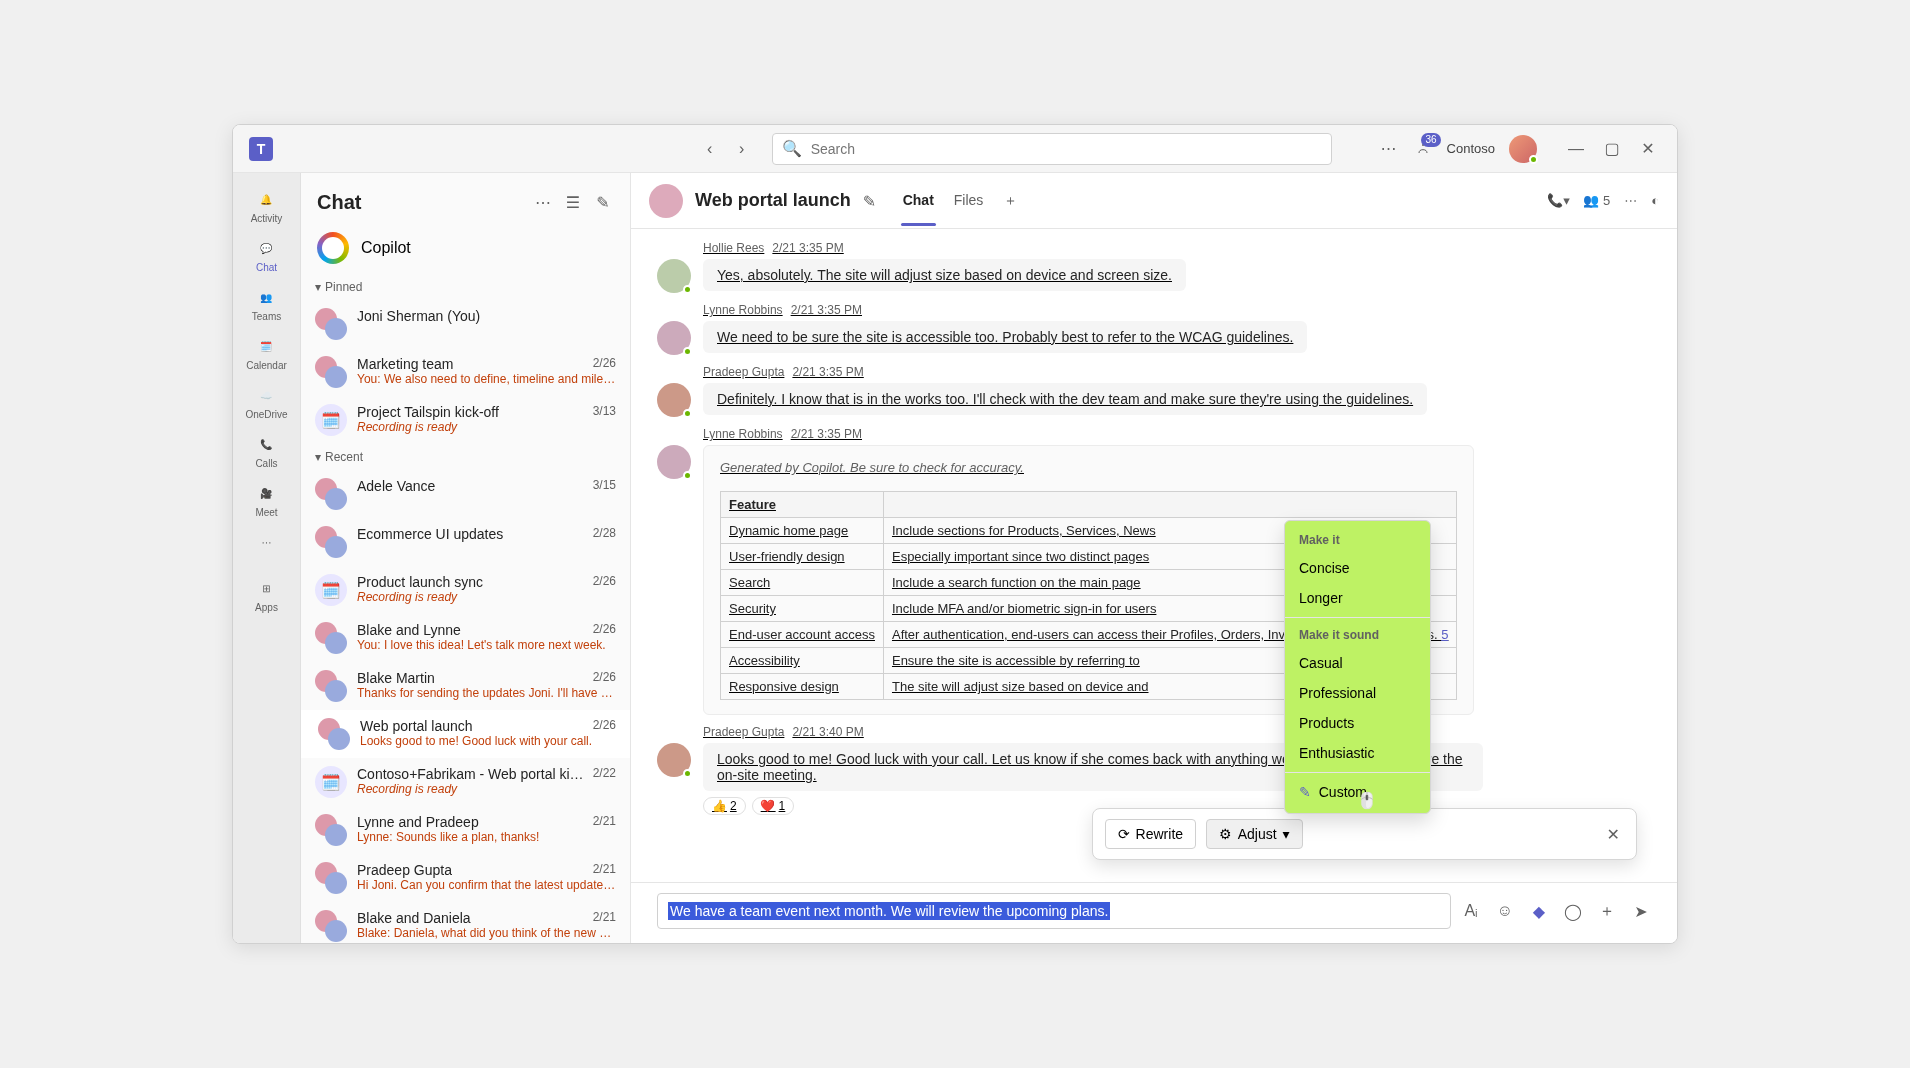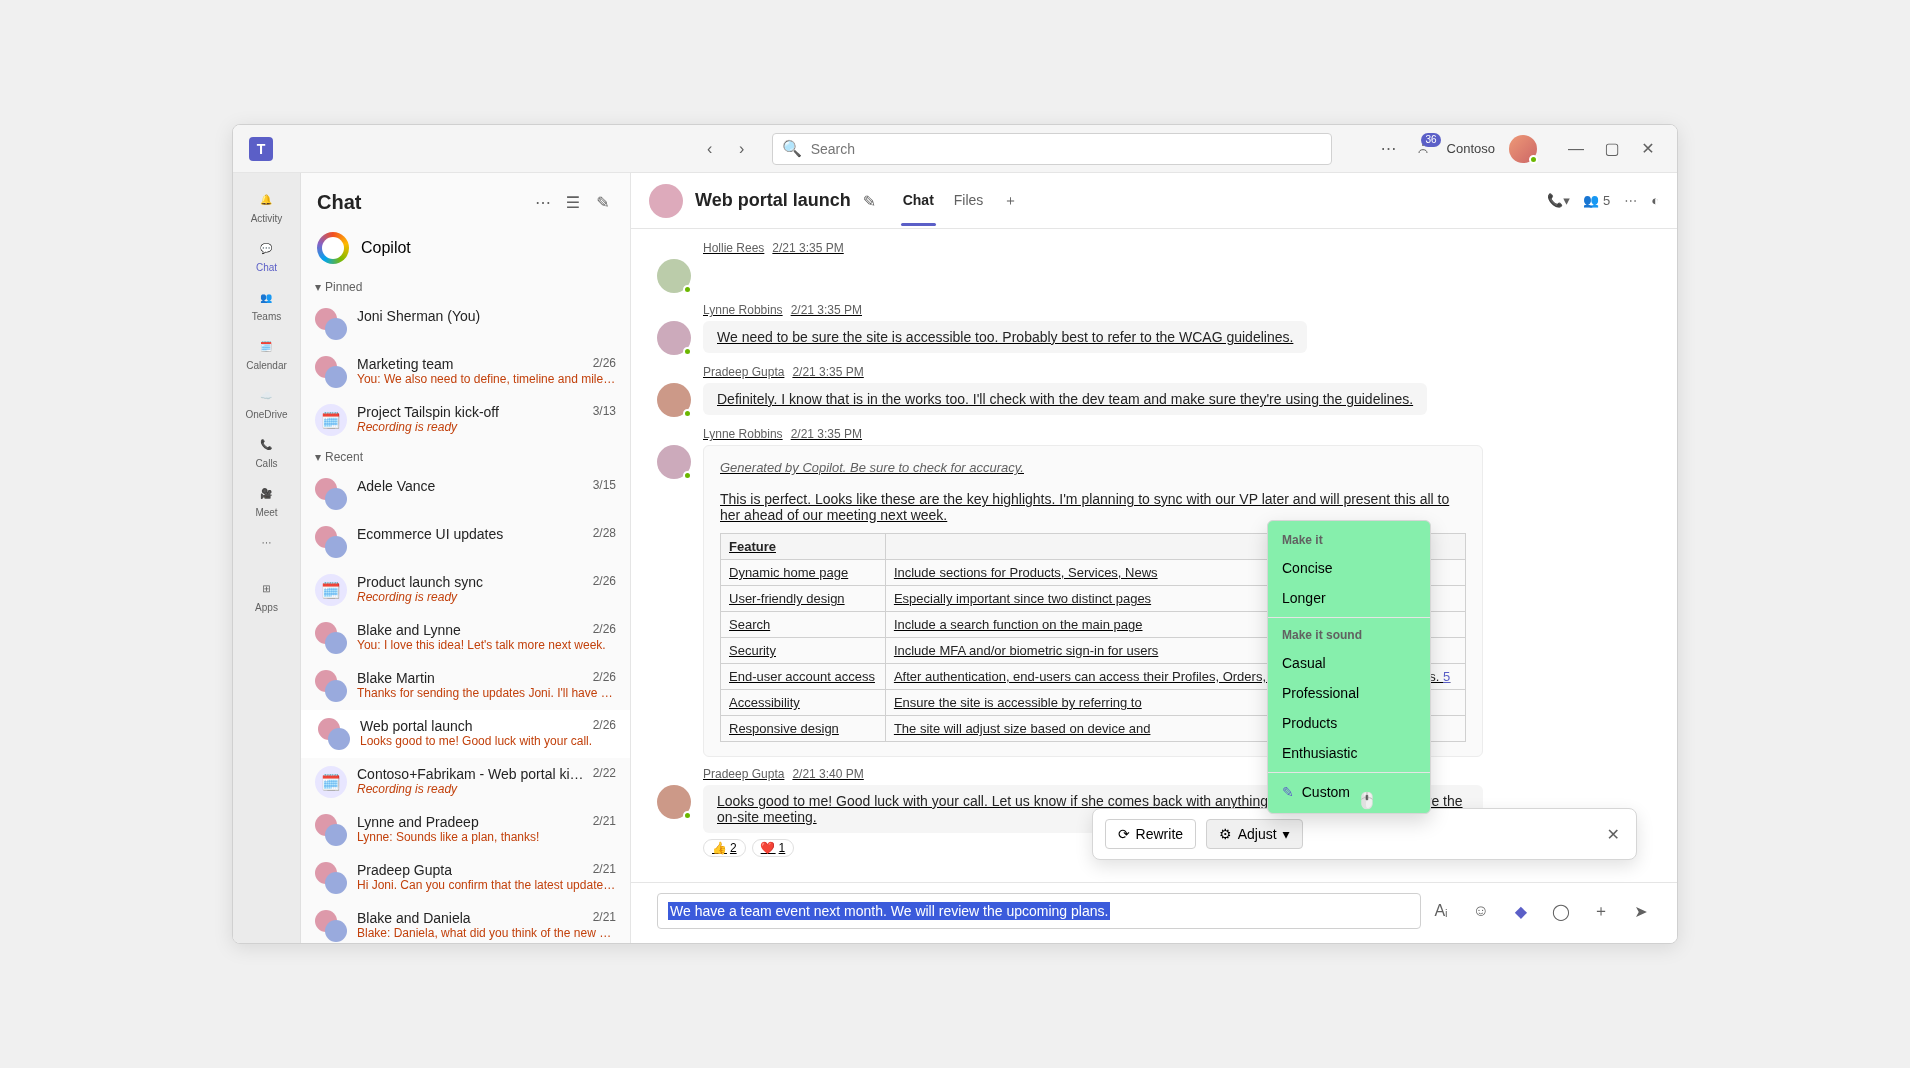--- a/index.html
+++ b/index.html
@@ -78,30 +78,30 @@
   table.feat th,table.feat td{border:1px solid #d0d0d0;padding:5px 8px;text-align:left;vertical-align:top;}
   table.feat th{background:#f5f5f5;font-weight:600;}
   .reactions{display:flex;gap:6px;margin-top:6px;margin-left:46px;}
   .react-chip{background:#fff;border:1px solid #e0e0e0;border-radius:14px;padding:1px 8px;font-size:12px;display:flex;align-items:center;gap:3px;}
   
   .copilot-bar{position:absolute;right:40px;bottom:22px;background:#fff;border:1px solid #d6d6d6;border-radius:8px;box-shadow:0 6px 18px rgba(0,0,0,.12);padding:10px 12px;display:flex;align-items:center;gap:10px;}
   .cbtn{display:flex;align-items:center;gap:6px;border:1px solid #d0d0d0;border-radius:4px;padding:6px 12px;font-size:14px;cursor:pointer;background:#fff;}
   .cbtn.adj{background:#f0f0f0;}
   .cbar-close{margin-left:auto;color:#616161;cursor:pointer;font-size:16px;padding:0 4px;}
   
-  .adjust-menu{position:absolute;right:246px;bottom:68px;width:164px;background:#86efac;border:1px solid #d6d6d6;border-radius:6px;box-shadow:0 8px 20px rgba(0,0,0,.15);padding:6px 0;font-size:14px;}
+  .adjust-menu{position:absolute;right:246px;bottom:68px;width:147px;background:#bef264;border:1px solid #d6d6d6;border-radius:6px;box-shadow:0 8px 20px rgba(0,0,0,.15);padding:6px 0;font-size:14px;}
   .adjust-menu .hdr{padding:6px 14px;font-size:12px;color:#616161;font-weight:600;}
   .adjust-menu .opt{padding:7px 14px;cursor:pointer;display:flex;align-items:center;gap:8px;}
   .adjust-menu .sep{height:1px;background:#e5e5e5;margin:4px 0;}
   .cursor-fake{position:absolute;right:300px;bottom:72px;font-size:16px;pointer-events:none;}
   
   .compose{border-top:1px solid #e5e5e5;padding:10px 26px 14px;display:flex;align-items:center;gap:10px;}
   .compose-box{flex:1;min-height:36px;border:1px solid #d0d0d0;border-radius:4px;padding:6px 10px;display:flex;align-items:center;}
   .compose-sel{background:#3b5bdb;color:#fff;padding:1px 2px;font-size:14px;}
-  .compose-ics{display:flex;gap:20px;color:#616161;justify-content:space-between;}
+  .compose-ics{display:flex;gap:14px;color:#616161;justify-content:space-between;}
   .compose-ic{width:20px;height:20px;cursor:pointer;display:flex;align-items:center;justify-content:center;}
   .svg{width:1em;height:1em;}
   a.lnk{color:#5b5fc7;text-decoration:underline;}
 </style>
 </head>
 <body>
 
 <div class="app-window">
 
   <div class="titlebar">
@@ -387,20 +387,21 @@
         <div id="plain-msgs">
             <div class="msg-block">
               <div class="msg-meta">
                 <span>Hollie Rees</span>
                 <span>2/21 3:35 PM</span>
               </div>
   <div class="msg-row">
                 <div class="msg-avatar" style="background:#bca">
                   <span class="presence-dot"></span>
                 </div>
+  <div class="bubble">Yes, absolutely. The site will adjust size based on device and screen size.</div>
               </div>
             </div>
             <div class="msg-block">
               <div class="msg-meta">
                 <span>Lynne Robbins</span>
                 <span>2/21 3:35 PM</span>
               </div>
   <div class="msg-row">
                 <div class="msg-avatar" style="background:#cab">
                   <span class="presence-dot"></span>
@@ -426,21 +427,20 @@
           <div class="msg-meta">
               <span>Lynne Robbins</span>
               <span>2/21 3:35 PM</span>
             </div>
           <div class="msg-row">
             <div class="msg-avatar" style="background:#cab;">
                 <span class="presence-dot"></span>
               </div>
             <div class="bubble big">
               <div class="gen-note">Generated by Copilot. Be sure to check for accuracy.</div>
-              <div>This is perfect. Looks like these are the key highlights. I'm planning to sync with our VP later and will present this all to her ahead of our meeting next week.</div>
               <table class="feat">
                 <thead>
                     <tr>
                       <th>Feature</th>
                       <th></th>
                     </tr>
                   </thead>
                 <tbody id="feat-rows">
                     <tr>
                       <td>Dynamic home page</td>

